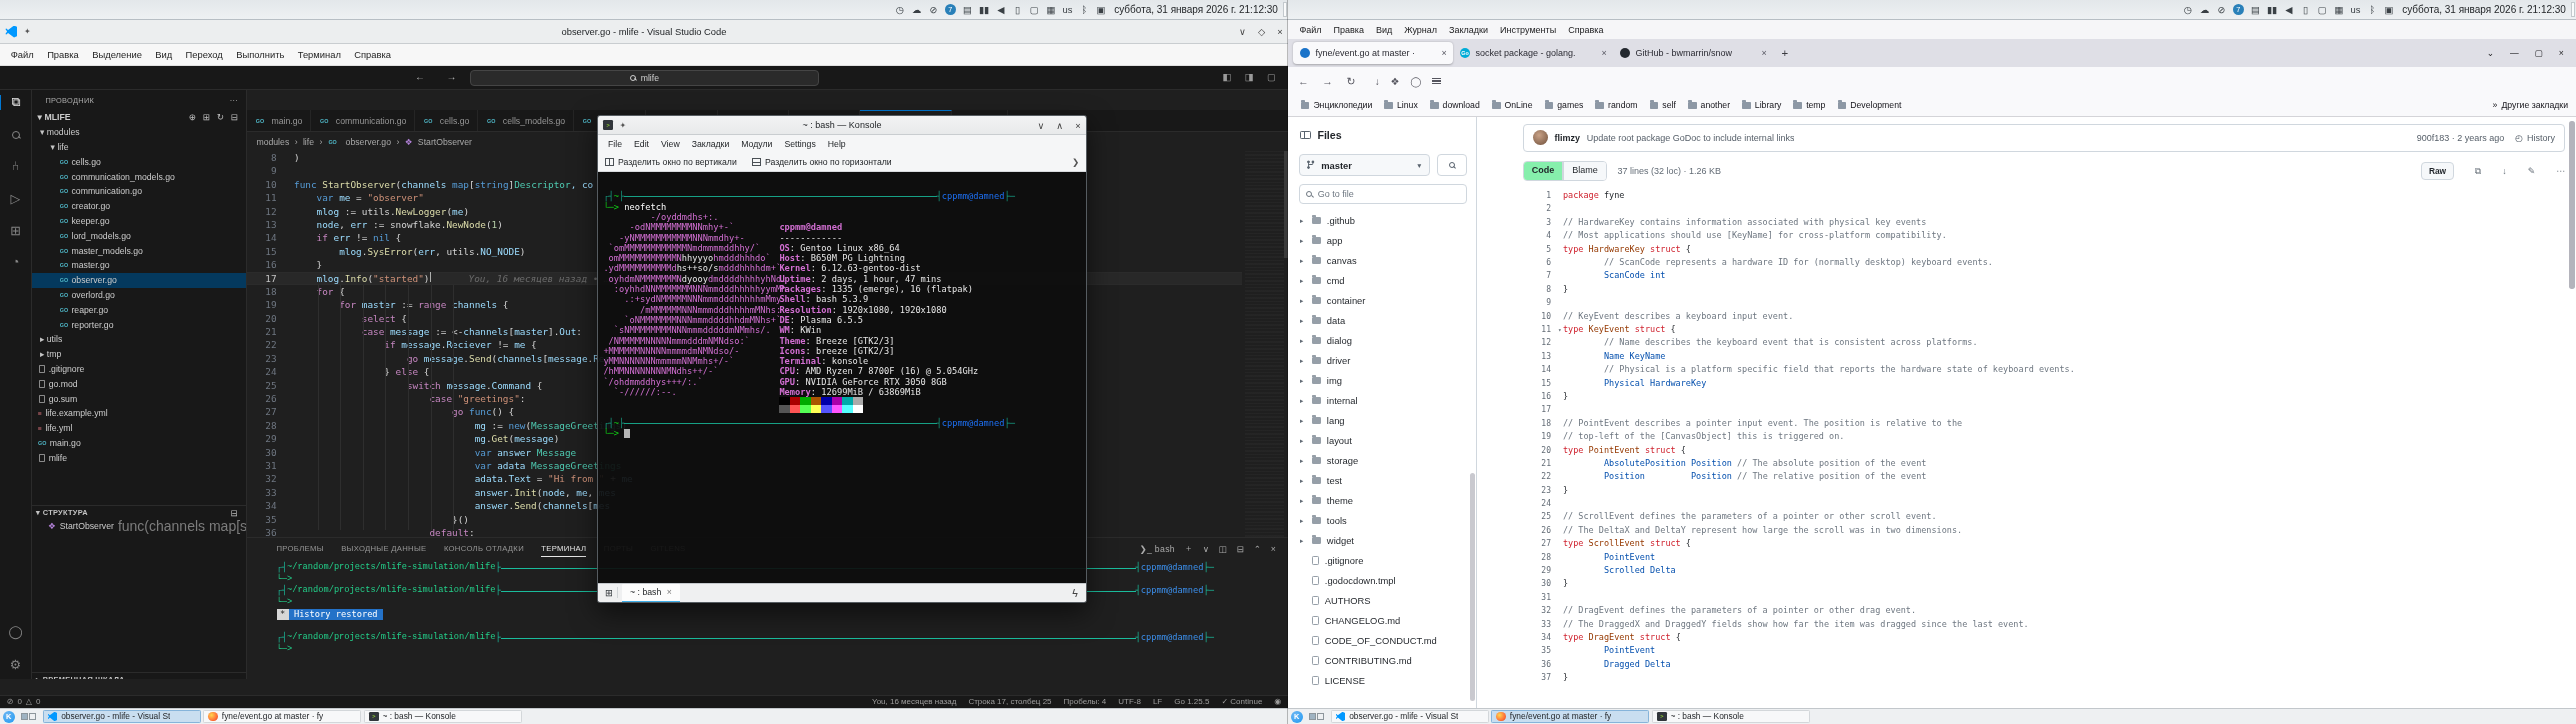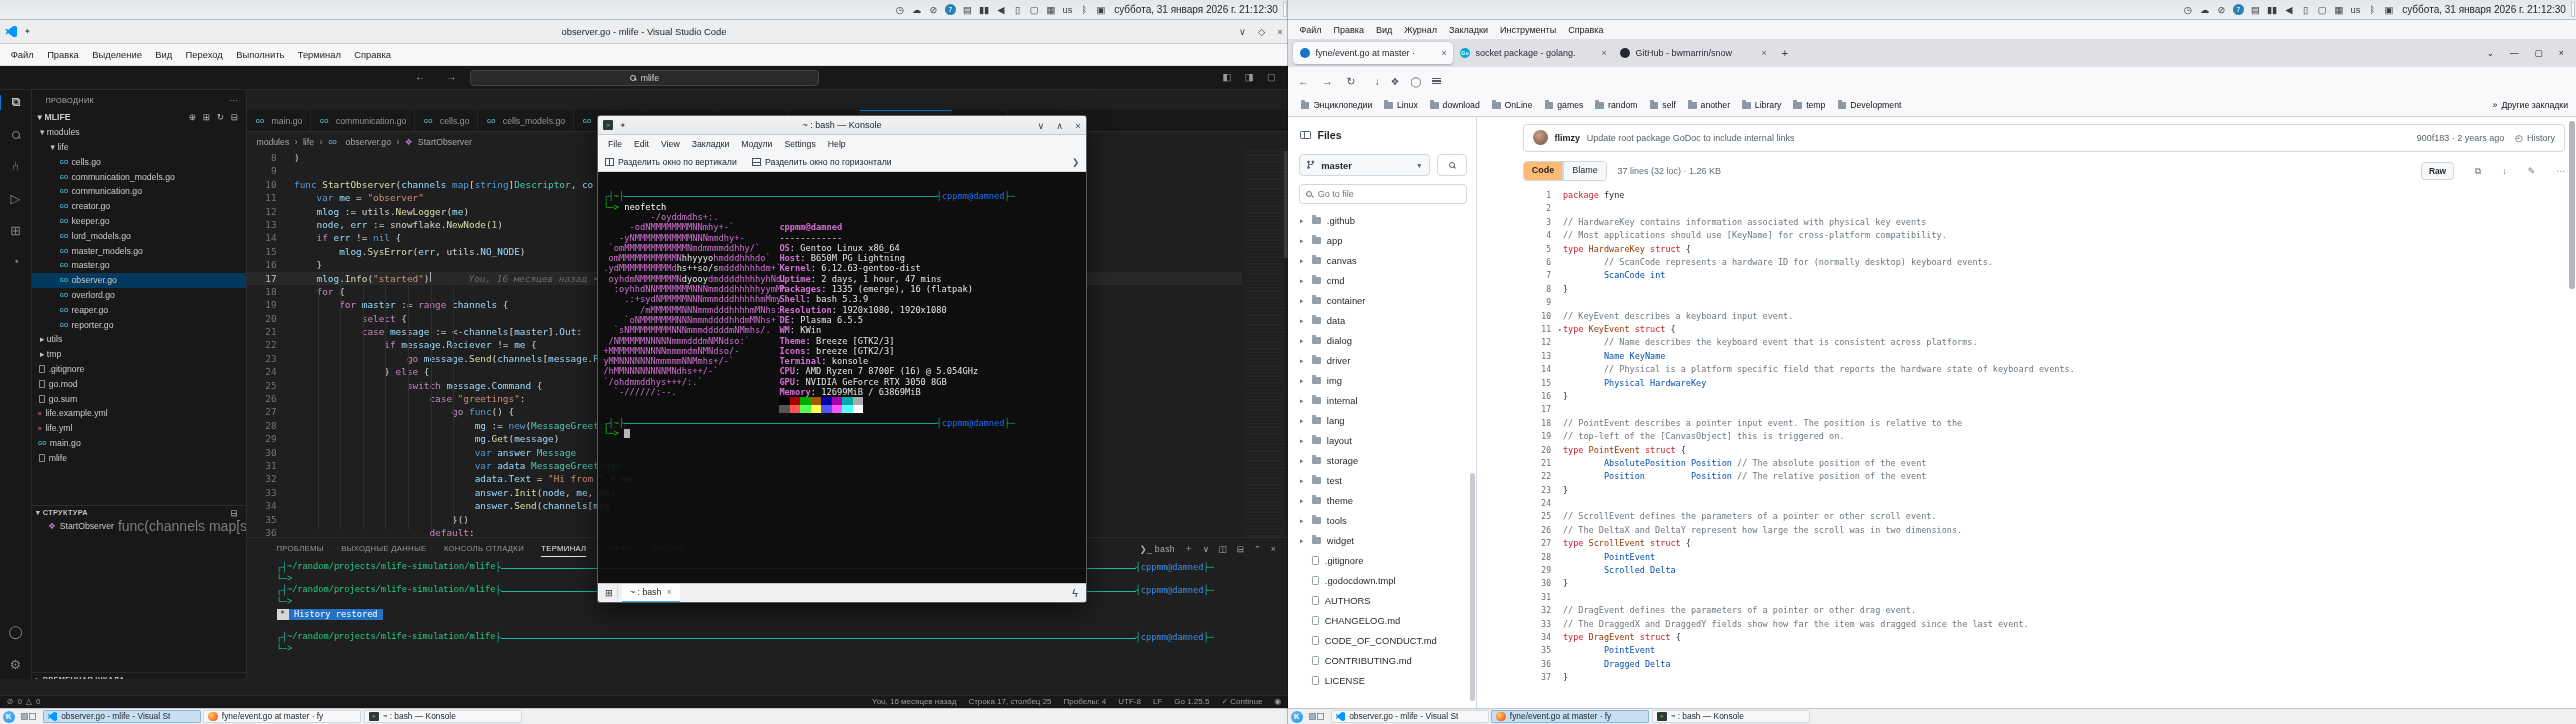--- a/index.html
+++ b/index.html
@@ -167,21 +167,21 @@
   .gh-main { position:absolute; left:224px; top:0; right:0; height:100%; }
   .gh-commit { margin:6.7px 10.7px 0 10.7px; height:28px; border:0.7px solid #d0d7de; border-radius:4px; display:flex; align-items:center; gap:6.7px; padding:0 9.4px; font-size:9px; }
   .avatar { width:14.8px; height:14.8px; border-radius:50%; background:radial-gradient(circle at 40% 35%,#c9a287,#6e4f3a); flex:none; }
   .gh-commit .author { font-weight:bold; color:#1f2328; }
   .gh-commit .msg { color:#57606a; overflow:hidden; white-space:nowrap; }
   .gh-commit .right { margin-left:auto; display:flex; gap:10.7px; align-items:flex-end; color:#57606a; white-space:nowrap; }
   .gh-commit .hist { color:#57606a; display:flex; gap:4px; align-items:center; background:none; }
   .gh-toolbar { margin:9.4px 10.7px 0 10.7px; display:flex; align-items:center; font-size:9px; color:#636c76; }
   .seg { display:flex; border:0.7px solid #d0d7de; border-radius:4px; overflow:hidden; height:20px; }
   .seg span { padding:3.4px 8px; background:#f6f8fa; color:#1f2328; }
-  .seg span.on { background:#fdba74; font-weight:600; border-right:0.7px solid #d0d7de; }
+  .seg span.on { background:#86efac; font-weight:600; border-right:0.7px solid #d0d7de; }
   .seg span:last-child { border-left:0.7px solid #d0d7de; }
   .gh-meta { margin-left:10.7px; }
   .gh-actions { margin-left:auto; display:flex; gap:21px; align-items:center; color:#636c76; }
   .chip { border:0.7px solid #d0d7de; background:#f6f8fa; border-radius:4px; padding:2.7px 6.7px; color:#1f2328; font-weight:600; font-size:8.4px; }
   .gh-code { margin:8px 0 0 0; font-family:"DejaVu Sans Mono",monospace; font-size:8.5px; line-height:13.4px; }
   .ghline { display:flex; height:13.4px; white-space:pre; }
   .ghline .gut { width:51px; flex:none; text-align:right; padding-right:12px; color:#636c76; font-size:8px; position:relative; }
   .ghline .fold { position:absolute; right:1.3px; top:0; color:#636c76; font-size:6px; }
   .gh-p{color:#1f2328}.gh-k{color:#cf222e}.gh-t{color:#953800}.gh-b{color:#0550ae}.gh-c{color:#6e7781}
   .ff-scroll { position:absolute; right:1.3px; top:101px; width:5.4px; height:168px; background:#b4b4bc; border-radius:2.7px; }

